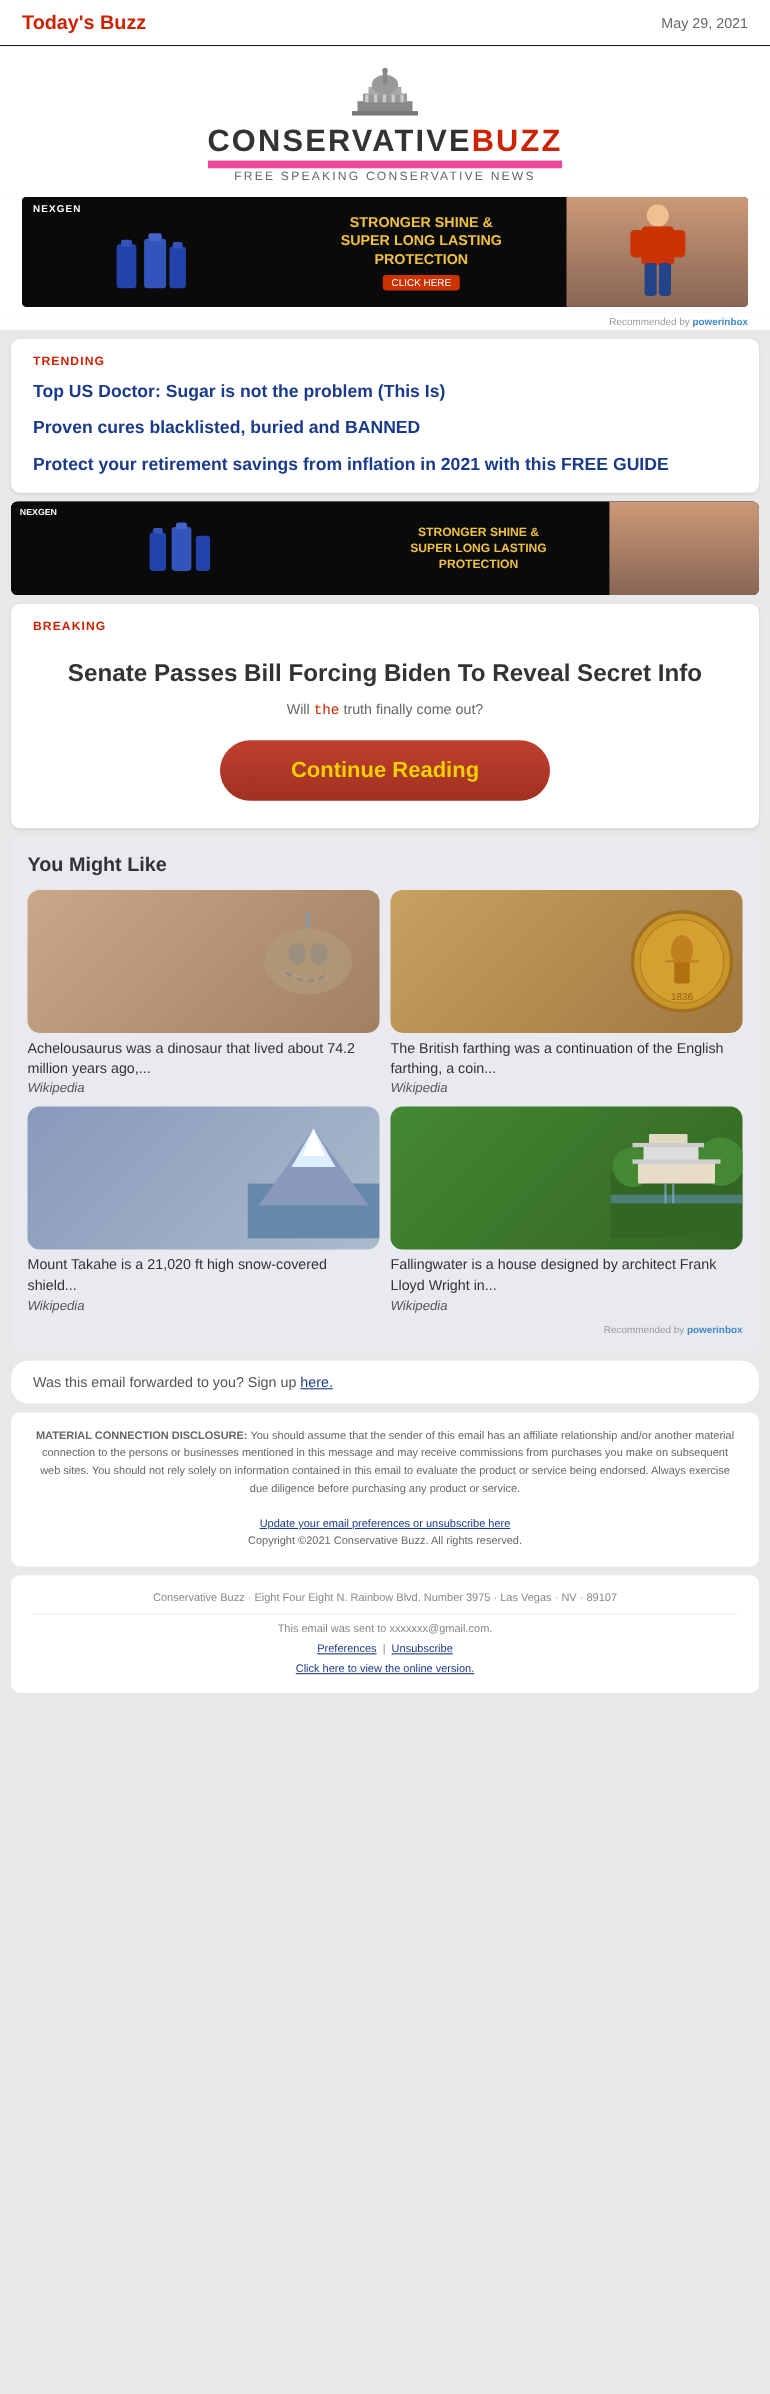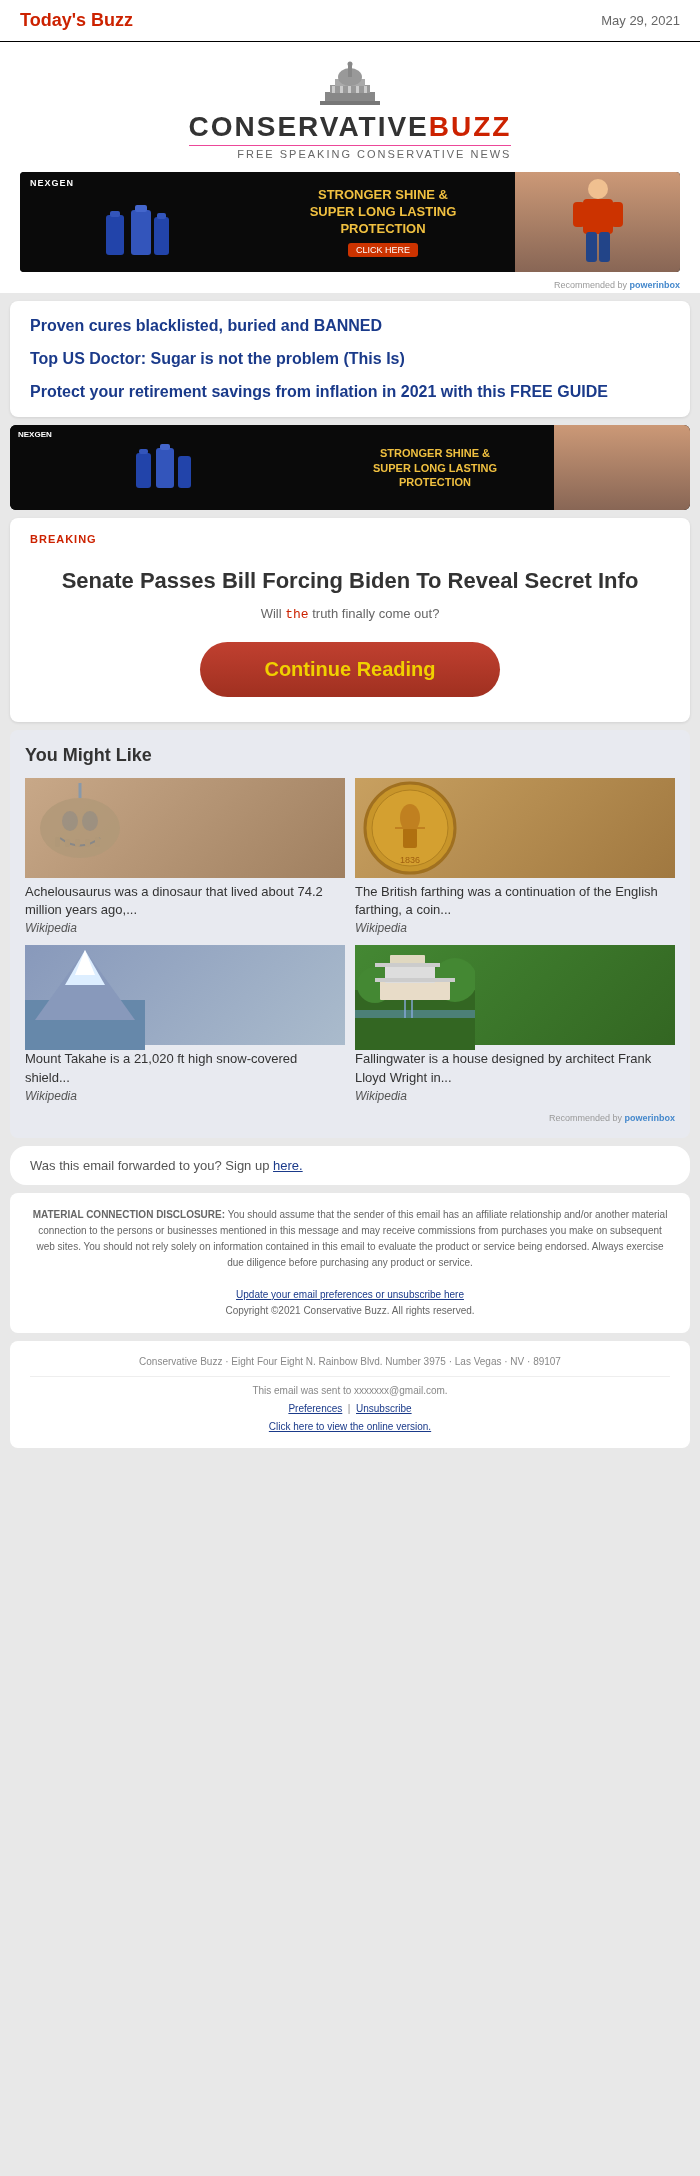--- a/index.html
+++ b/index.html
@@ -43,24 +43,23 @@
     .logo-container {
       display: inline-block;
       text-align: center;
     }
     .logo-tagline {
       font-size: 11px;
       color: #666;
       letter-spacing: 2px;
       text-transform: uppercase;
       display: block;
-      border-top: 1px solid #ec4899;
+      border-top: 7px solid #ec4899;
       padding-top: 2px;
       margin-top: 2px;
-      text-align: right;
     }
     .ad-footer {
       text-align: right;
       font-size: 9px;
       color: #999;
       padding: 3px 20px;
       background: #fff;
     }
 
     
@@ -149,25 +148,25 @@
       display: grid;
       grid-template-columns: 1fr 1fr;
       gap: 10px;
       margin-bottom: 10px;
     }
     .might-like-item {
       background: #e8eaf0;
     }
     .might-like-img-placeholder {
       width: 100%;
-      height: 100px;
-      border-radius: 0;
+      height: 130px;
+      border-radius: 11px;
       display: flex;
       align-items: center;
-      justify-content: flex-start;
+      justify-content: flex-end;
       font-size: 30px;
     }
     .might-like-desc {
       font-size: 13px;
       color: #333;
       margin-top: 5px;
       line-height: 1.4;
     }
     .might-like-source {
       font-size: 12px;
@@ -303,22 +302,23 @@
         <rect x="31" y="55" width="11" height="30" rx="3" fill="#224488"></rect>
       </svg>
     </div>
   </div>
 </div>
 <div class="ad-footer">
   <span>Recommended by</span> <span style="color:#4488cc; font-weight:bold;">powerinbox</span>
 </div>
 
 <div class="card">
+  <div class="section-label">TRENDING</div>
+  <a class="trending-item" href="#">Top US Doctor: Sugar is not the problem (This Is)</a>
   <a class="trending-item" href="#">Proven cures blacklisted, buried and BANNED</a>
-  <a class="trending-item" href="#">Top US Doctor: Sugar is not the problem (This Is)</a>
   <a class="trending-item" href="#">Protect your retirement savings from inflation in 2021 with this FREE GUIDE</a>
 </div>
 
 <div style="background:#000; margin:0 10px 8px; height:85px; border-radius:6px; display:flex; overflow:hidden;">
 
   <div style="width:45%; background:#0a0a0a; display:flex; align-items:center; justify-content:center; position:relative;">
     <div style="position:absolute; top:5px; left:8px; color:#fff; font-size:8px; font-weight:bold;">NEXGEN</div>
     <svg width="70" height="60" viewBox="0 0 70 60">
       <rect x="8" y="15" width="15" height="35" rx="3" fill="#2244aa"></rect>
       <rect x="11" y="11" width="9" height="5" rx="2" fill="#3355bb"></rect>

